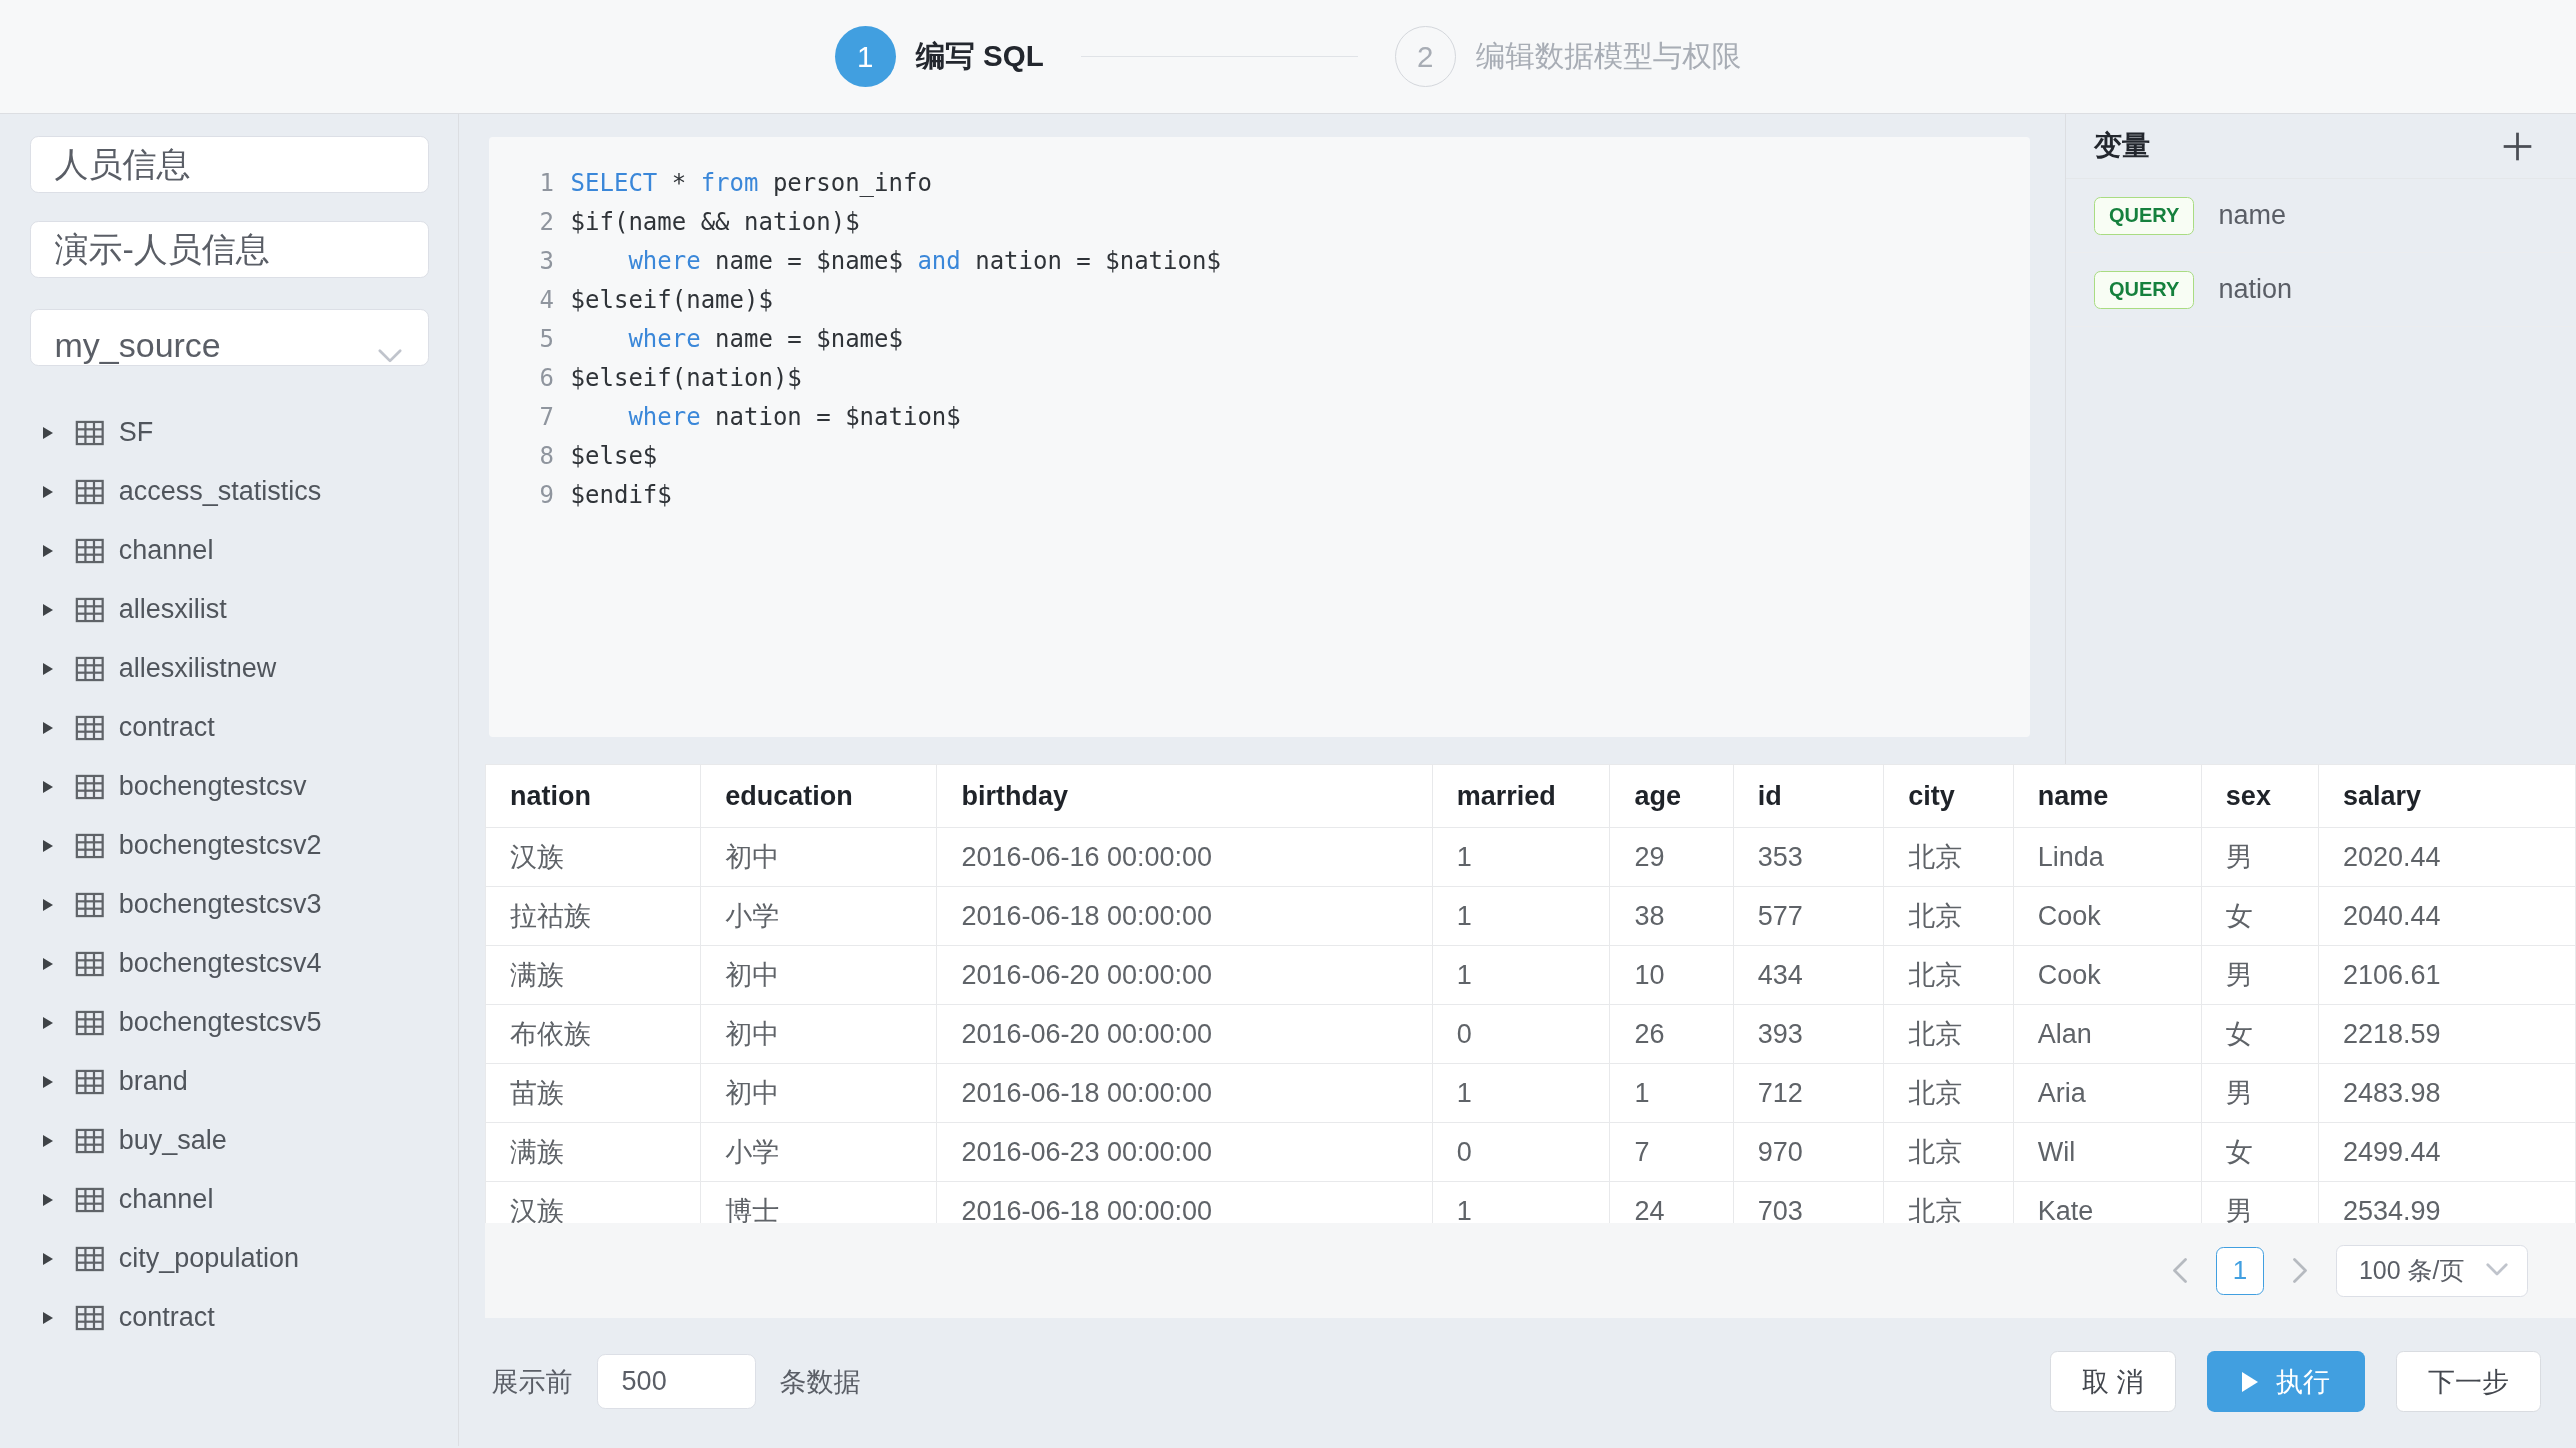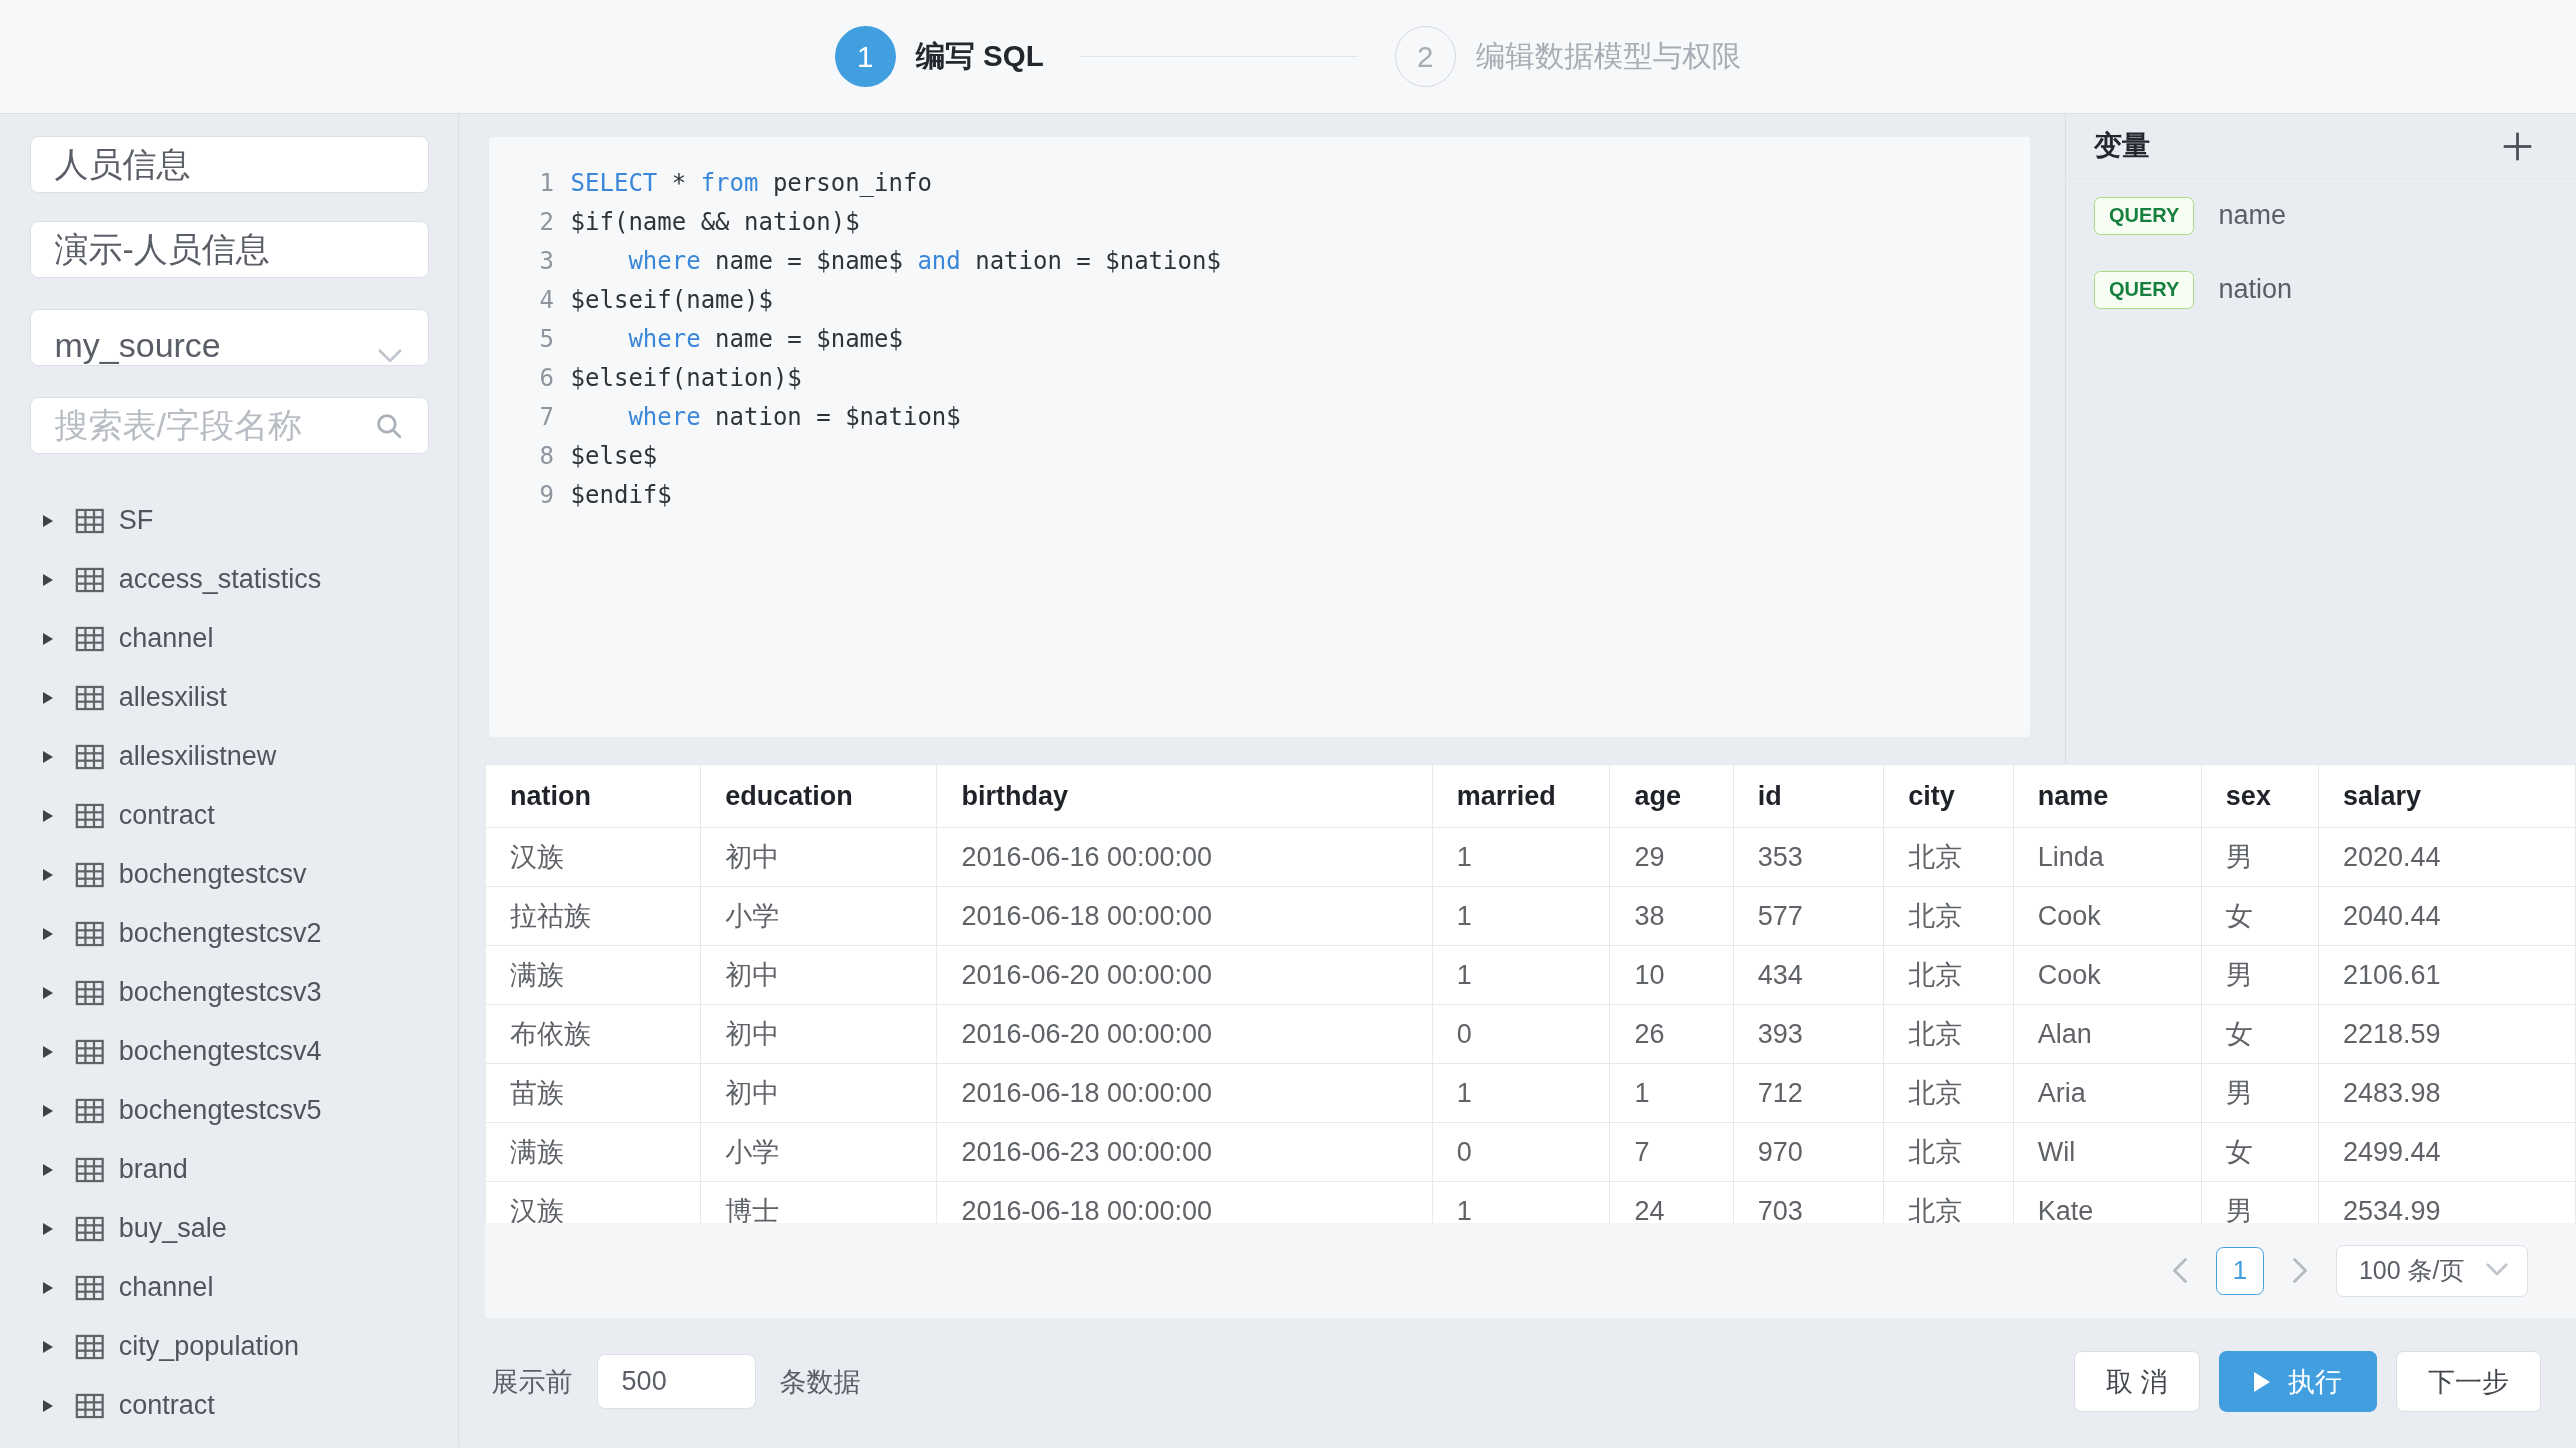--- a/index.html
+++ b/index.html
@@ -72,21 +72,21 @@
     font-size:26px; display:flex; align-items:center; justify-content:center; background:#fff; }
   .pg-size { height:52px; background:#fff; border:1.8px solid #dcdfe6; border-radius:7.4px;
     display:flex; align-items:center; gap:20px; padding:0 18.5px 0 22px; font-size:25px; color:#5a5e66; }
 
   
   .footerbar { position:absolute; left:16px; right:0; top:1203px; height:129px;
     display:flex; align-items:center; justify-content:space-between; padding:0 35px 0 16.6px; }
   .limit-group { display:flex; align-items:center; gap:24px; font-size:27px; color:#5a5e66; }
   .limit-input { width:159px; height:55px; background:#fff; border:1.8px solid #dcdfe6; border-radius:8.3px;
     font-size:27px; color:#5a5e66; display:flex; align-items:center; padding-left:24px; }
-  .btn-group { display:flex; align-items:center; gap:19px; }
+  .btn-group { display:flex; align-items:center; gap:31px; }
   .btn { height:61px; border-radius:7.4px; font-size:27px; display:flex; align-items:center;
     justify-content:center; cursor:pointer; }
   .btn-plain { background:#fff; border:1.8px solid #d9dce1; color:#43474e; padding:0 31px; }
   .btn-primary { background:#419fe0; color:#fff; border:none; padding:0 35px; gap:18.5px; }
   .play-tri { width:0; height:0; border-left:16.6px solid #fff; border-top:10px solid transparent;
     border-bottom:10px solid transparent; }
 </style>
 </head>
 <body>
 
@@ -110,27 +110,20 @@
     <div class="side-input">
       <span>人员信息</span>
     </div>
     <div class="side-input mt30">
       <span>演示-人员信息</span>
     </div>
     <div class="side-input side-select mt34">
       <span>my_source</span>
       <svg width="28" height="18.5" viewBox="0 0 30 20">
         <polyline points="4,4 15,15 26,4" fill="none" stroke="#c0c4cc" stroke-width="3" stroke-linecap="round" stroke-linejoin="round"></polyline>
-      </svg>
-    </div>
-    <div class="side-input side-search mt34">
-      <span class="placeholder">搜索表/字段名称</span>
-      <svg width="29.5" height="29.5" viewBox="0 0 32 32">
-        <circle cx="14" cy="14" r="9" fill="none" stroke="#aab0b8" stroke-width="3"></circle>
-        <line x1="21" y1="21" x2="28" y2="28" stroke="#aab0b8" stroke-width="3" stroke-linecap="round"></line>
       </svg>
     </div>
     <div class="tree" id="tree">
   <div class="tree-item">
     <span class="caret"></span>
     <span class="tbl-icon">
       <svg width="29.5" height="26" viewBox="0 0 32 28">
         <rect x="2" y="2" width="28" height="24" fill="none" stroke="#5f6368" stroke-width="2.4"></rect>
         <line x1="11.3" y1="2" x2="11.3" y2="26" stroke="#5f6368" stroke-width="2.4"></line>
         <line x1="20.6" y1="2" x2="20.6" y2="26" stroke="#5f6368" stroke-width="2.4"></line>

